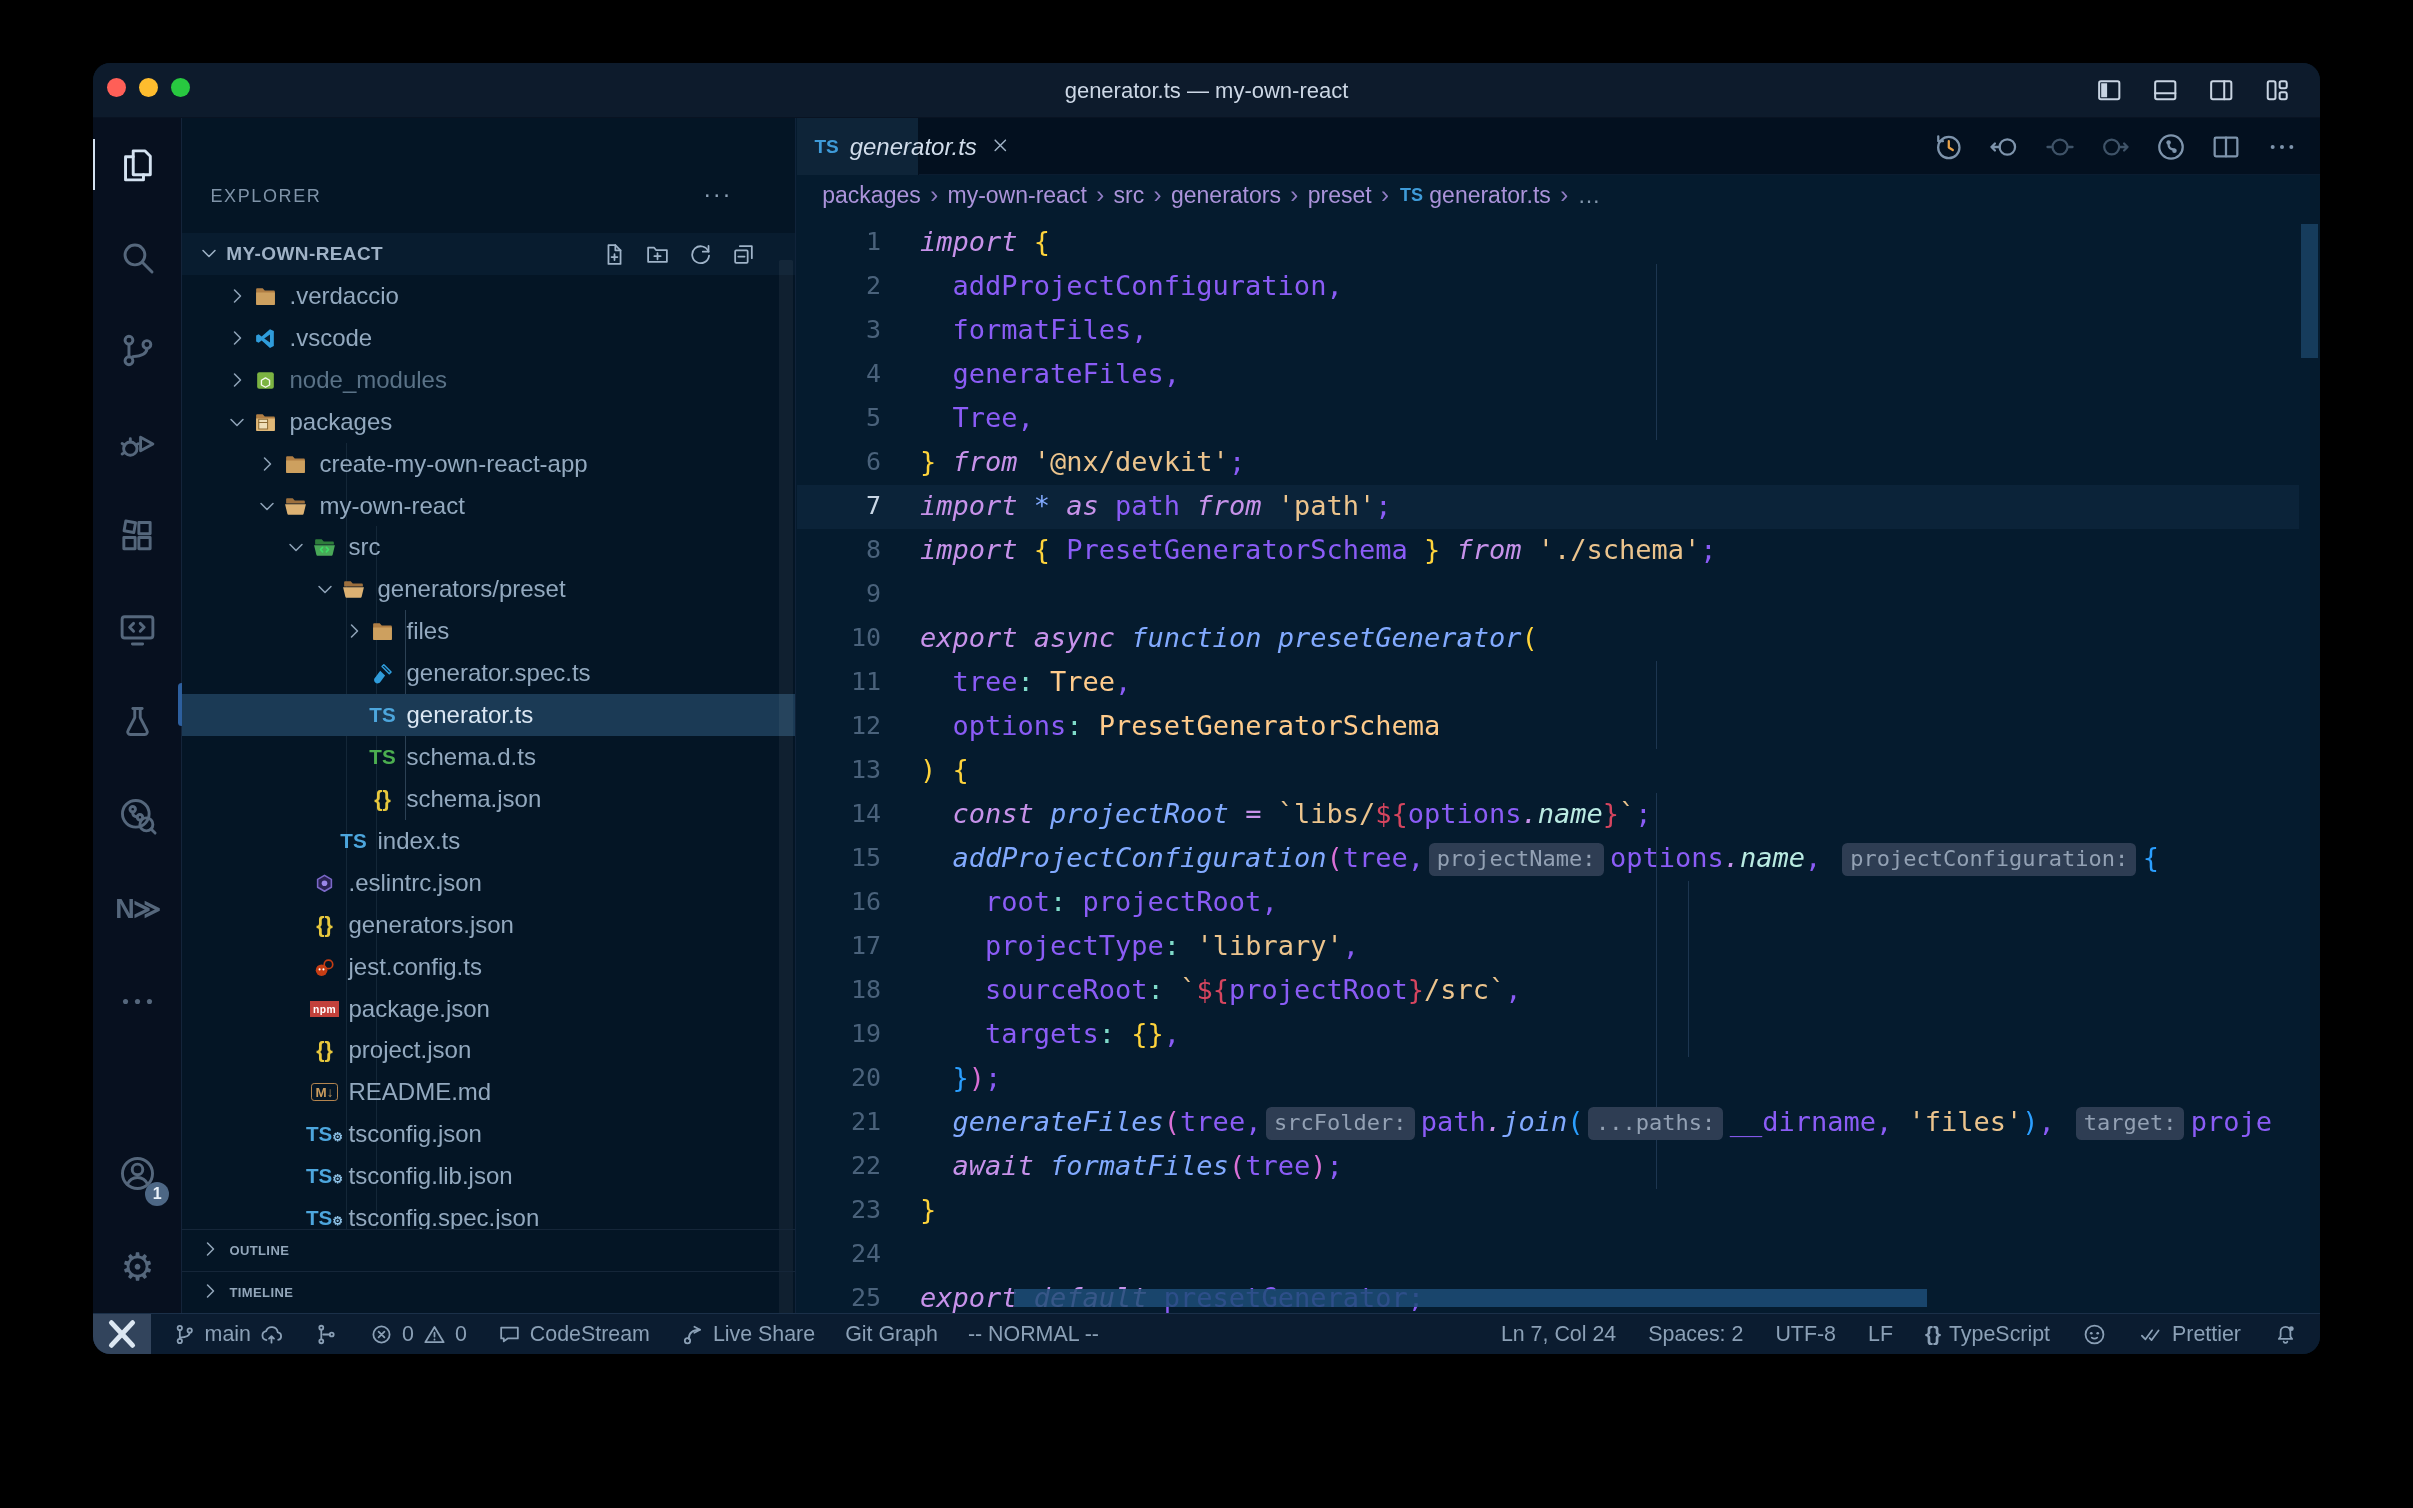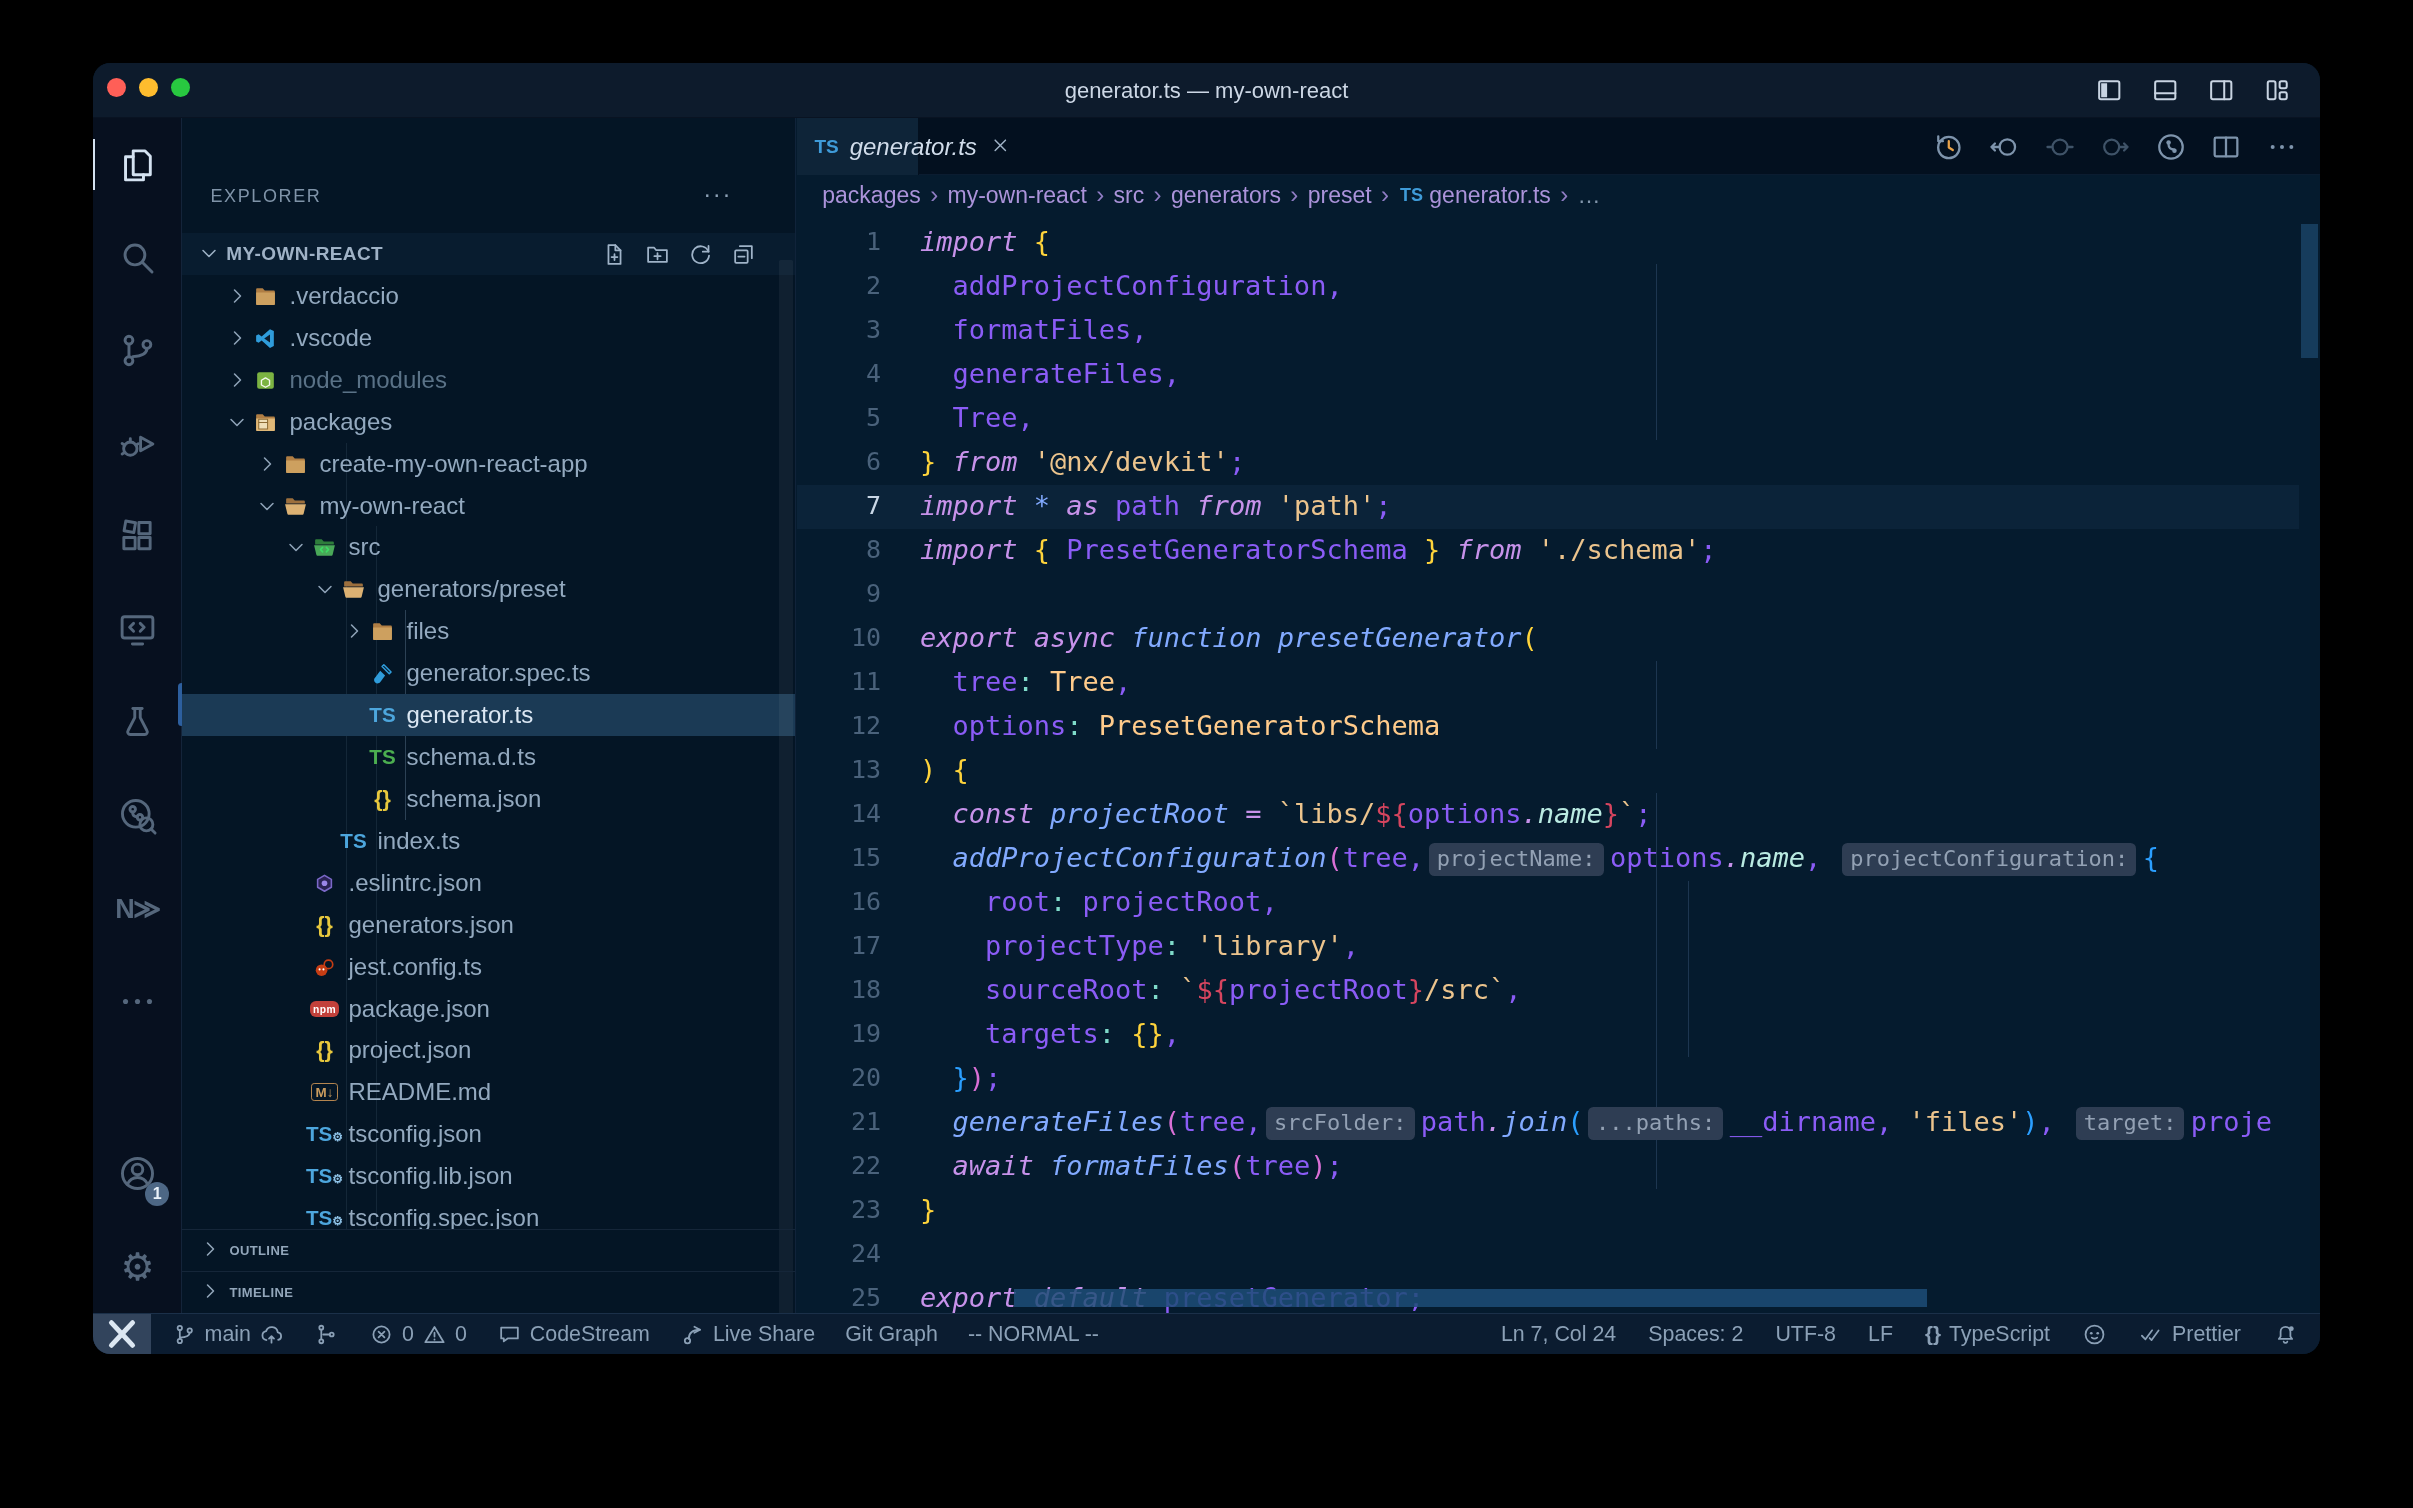--- a/index.html
+++ b/index.html
@@ -493,21 +493,21 @@
                 <circle cx="7.3" cy="13.8" r="1" fill="#ffffff" stroke="none"></circle>
                 <circle cx="11" cy="13.8" r="1" fill="#ffffff" stroke="none"></circle>
               </svg>
             </span>
        <span class="flabel">jest.config.ts</span>
      </div>
           <div class="trow  " style="top:713px">
        <span style="width:99px;flex:none"></span>
        <span class="chev"></span>
        <span class="ficon">
-              <span style="background:#c2413b;color:#fff;font-weight:bold;font-size:10.3px;padding:2.4px 3.2px;border-radius:6px;letter-spacing:0.4px">npm</span>
+              <span style="background:#c2413b;color:#fff;font-weight:bold;font-size:10.3px;padding:2.4px 3.2px;border-radius:0;letter-spacing:0.4px">npm</span>
             </span>
        <span class="flabel">package.json</span>
      </div>
           <div class="trow  " style="top:754px">
        <span style="width:99px;flex:none"></span>
        <span class="chev"></span>
        <span class="ficon">
               <span class="txtic" style="font-size:21.4px;color:#e8c83d">{}</span>
             </span>
        <span class="flabel">project.json</span>

